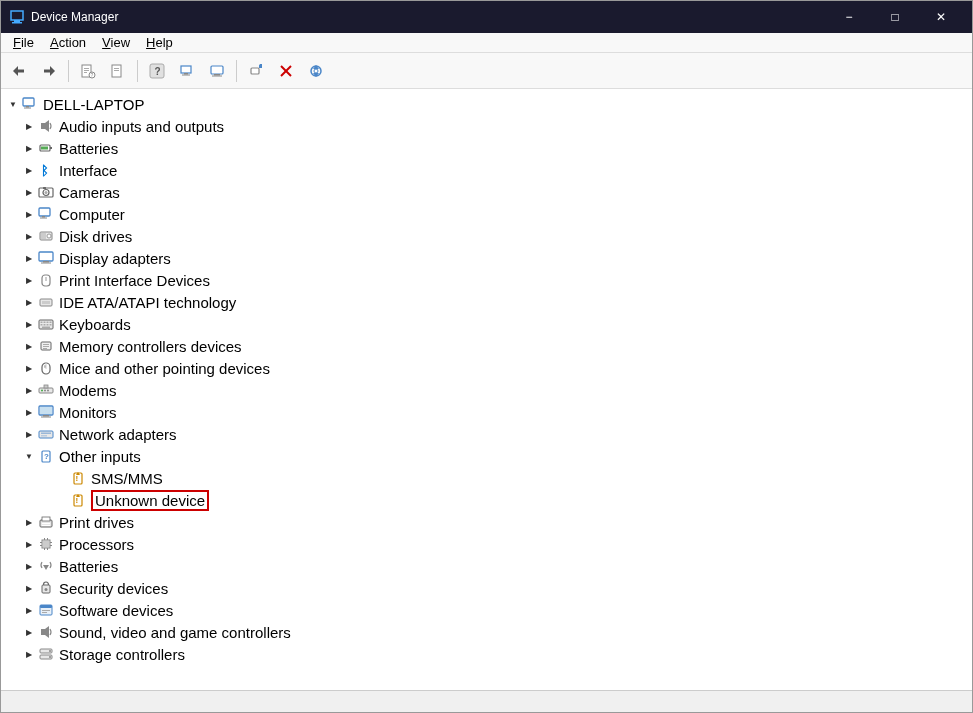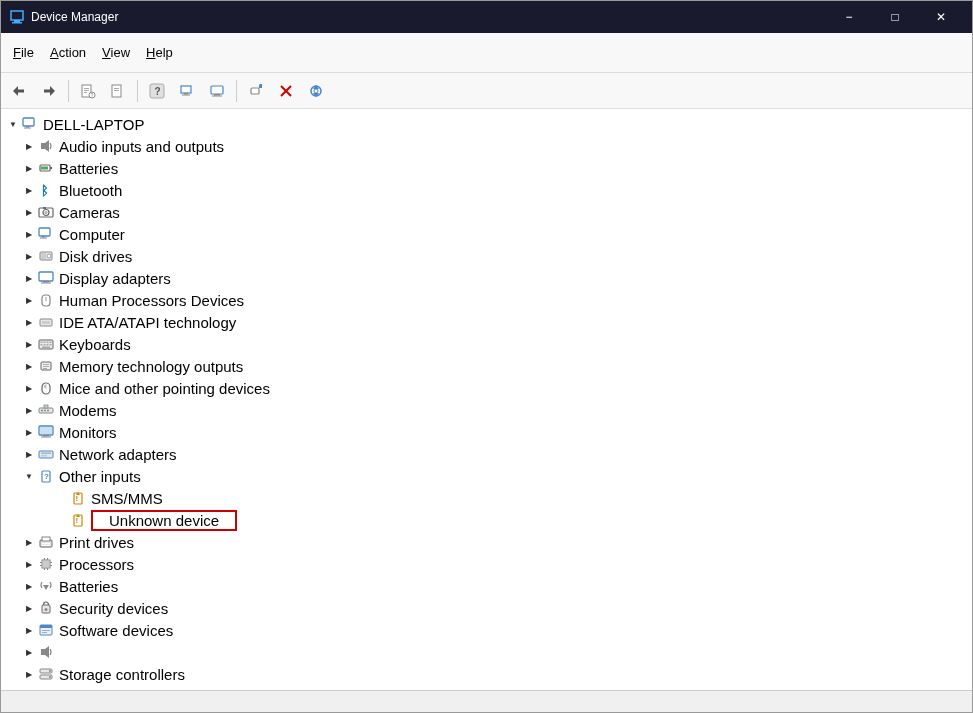--- a/index.html
+++ b/index.html
@@ -61,21 +61,21 @@
       background: transparent;
       border: none;
     }
 
     
     .menu-bar {
       background: #f8f8f8;
       border-bottom: 1px solid #ddd;
       display: flex;
       align-items: center;
-      height: 40px;
+      height: 20px;
       padding: 0 4px;
       flex-shrink: 0;
     }
     .menu-item {
       padding: 2px 8px;
       cursor: pointer;
       font-size: 13px;
       height: 100%;
       display: flex;
       align-items: center;
@@ -169,21 +169,21 @@
     .indent-0 { padding-left: 4px; }
     .indent-1 { padding-left: 20px; }
     .indent-2 { padding-left: 52px; }
 
     
     .unknown-device-highlight {
       border: 2px solid #cc0000;
       background: #fff;
       display: inline-flex;
       align-items: flex-end;
-      padding: 0 16px;
+      padding: 0 2px;
     }
     .unknown-device-row {
       background: #fff;
     }
 
     
     .status-bar {
       height: 22px;
       background: #f0f0f0;
       border-top: 1px solid #ccc;
@@ -358,21 +358,21 @@
         <span class="tree-item-label">Batteries</span>
       </div>
 
       <div class="tree-item indent-1">
         <div class="tree-item-expand">▶</div>
         <div class="tree-item-icon">
           <svg width="16" height="16" viewBox="0 0 16 16">
             <text x="3" y="13" font-size="13" font-weight="bold" fill="#0078d7">ᛒ</text>
           </svg>
         </div>
-        <span class="tree-item-label">Bluetooth</span>
+        <span class="tree-item-label">Interface</span>
       </div>
 
       <div class="tree-item indent-1">
         <div class="tree-item-expand">▶</div>
         <div class="tree-item-icon">
           <svg width="16" height="16" viewBox="0 0 16 16">
             <rect x="1" y="4" width="14" height="9" rx="1" fill="white" stroke="#666" stroke-width="1.2"></rect>
             <circle cx="8" cy="8.5" r="3" fill="white" stroke="#666" stroke-width="1.2"></circle>
             <circle cx="8" cy="8.5" r="1.5" fill="#aaa"></circle>
             <rect x="5" y="3" width="3" height="2" rx="0.5" fill="#666"></rect>
@@ -418,21 +418,21 @@
       </div>
 
       <div class="tree-item indent-1">
         <div class="tree-item-expand">▶</div>
         <div class="tree-item-icon">
           <svg width="16" height="16" viewBox="0 0 16 16">
             <rect x="4" y="3" width="8" height="11" rx="3" fill="white" stroke="#888" stroke-width="1.2"></rect>
             <rect x="7" y="5" width="2" height="4" fill="#ccc"></rect>
           </svg>
         </div>
-        <span class="tree-item-label">Human Processors Devices</span>
+        <span class="tree-item-label">Print Interface Devices</span>
       </div>
 
       <div class="tree-item indent-1">
         <div class="tree-item-expand">▶</div>
         <div class="tree-item-icon">
           <svg width="16" height="16" viewBox="0 0 16 16">
             <rect x="2" y="5" width="12" height="7" rx="1" fill="#e8e8e8" stroke="#888" stroke-width="1"></rect>
             <rect x="4" y="7" width="8" height="3" fill="#ccc"></rect>
           </svg>
         </div>
@@ -461,21 +461,21 @@
       <div class="tree-item indent-1">
         <div class="tree-item-expand">▶</div>
         <div class="tree-item-icon">
           <svg width="16" height="16" viewBox="0 0 16 16">
             <rect x="3" y="4" width="10" height="8" rx="1" fill="#f0f0f0" stroke="#666" stroke-width="1"></rect>
             <rect x="5" y="6" width="6" height="1" fill="#aaa"></rect>
             <rect x="5" y="8" width="6" height="1" fill="#aaa"></rect>
             <rect x="5" y="10" width="4" height="1" fill="#aaa"></rect>
           </svg>
         </div>
-        <span class="tree-item-label">Memory technology outputs</span>
+        <span class="tree-item-label">Memory controllers devices</span>
       </div>
 
       <div class="tree-item indent-1">
         <div class="tree-item-expand">▶</div>
         <div class="tree-item-icon">
           <svg width="16" height="16" viewBox="0 0 16 16">
             <rect x="4" y="3" width="8" height="11" rx="4" fill="white" stroke="#666" stroke-width="1.2"></rect>
             <line x1="8" y1="3" x2="8" y2="9" stroke="#ccc" stroke-width="1"></line>
             <rect x="6" y="5" width="2" height="3" rx="1" fill="#bbb"></rect>
           </svg>
@@ -630,20 +630,21 @@
 
       <div class="tree-item indent-1">
         <div class="tree-item-expand">▶</div>
         <div class="tree-item-icon">
           <svg width="16" height="16" viewBox="0 0 16 16">
             <rect x="3" y="5" width="4" height="6" fill="#888"></rect>
             <polygon points="7,5 11,2 11,14 7,11" fill="#888"></polygon>
             <path d="M12,5 Q14,8 12,11" fill="none" stroke="#888" stroke-width="1.2"></path>
           </svg>
         </div>
+        <span class="tree-item-label">Sound, video and game controllers</span>
       </div>
 
       <div class="tree-item indent-1">
         <div class="tree-item-expand">▶</div>
         <div class="tree-item-icon">
           <svg width="16" height="16" viewBox="0 0 16 16">
             <rect x="2" y="3" width="12" height="4" rx="1" fill="#e8e8e8" stroke="#888" stroke-width="1"></rect>
             <rect x="2" y="9" width="12" height="4" rx="1" fill="#e8e8e8" stroke="#888" stroke-width="1"></rect>
             <circle cx="12" cy="5" r="1" fill="#888"></circle>
             <circle cx="12" cy="11" r="1" fill="#888"></circle>

